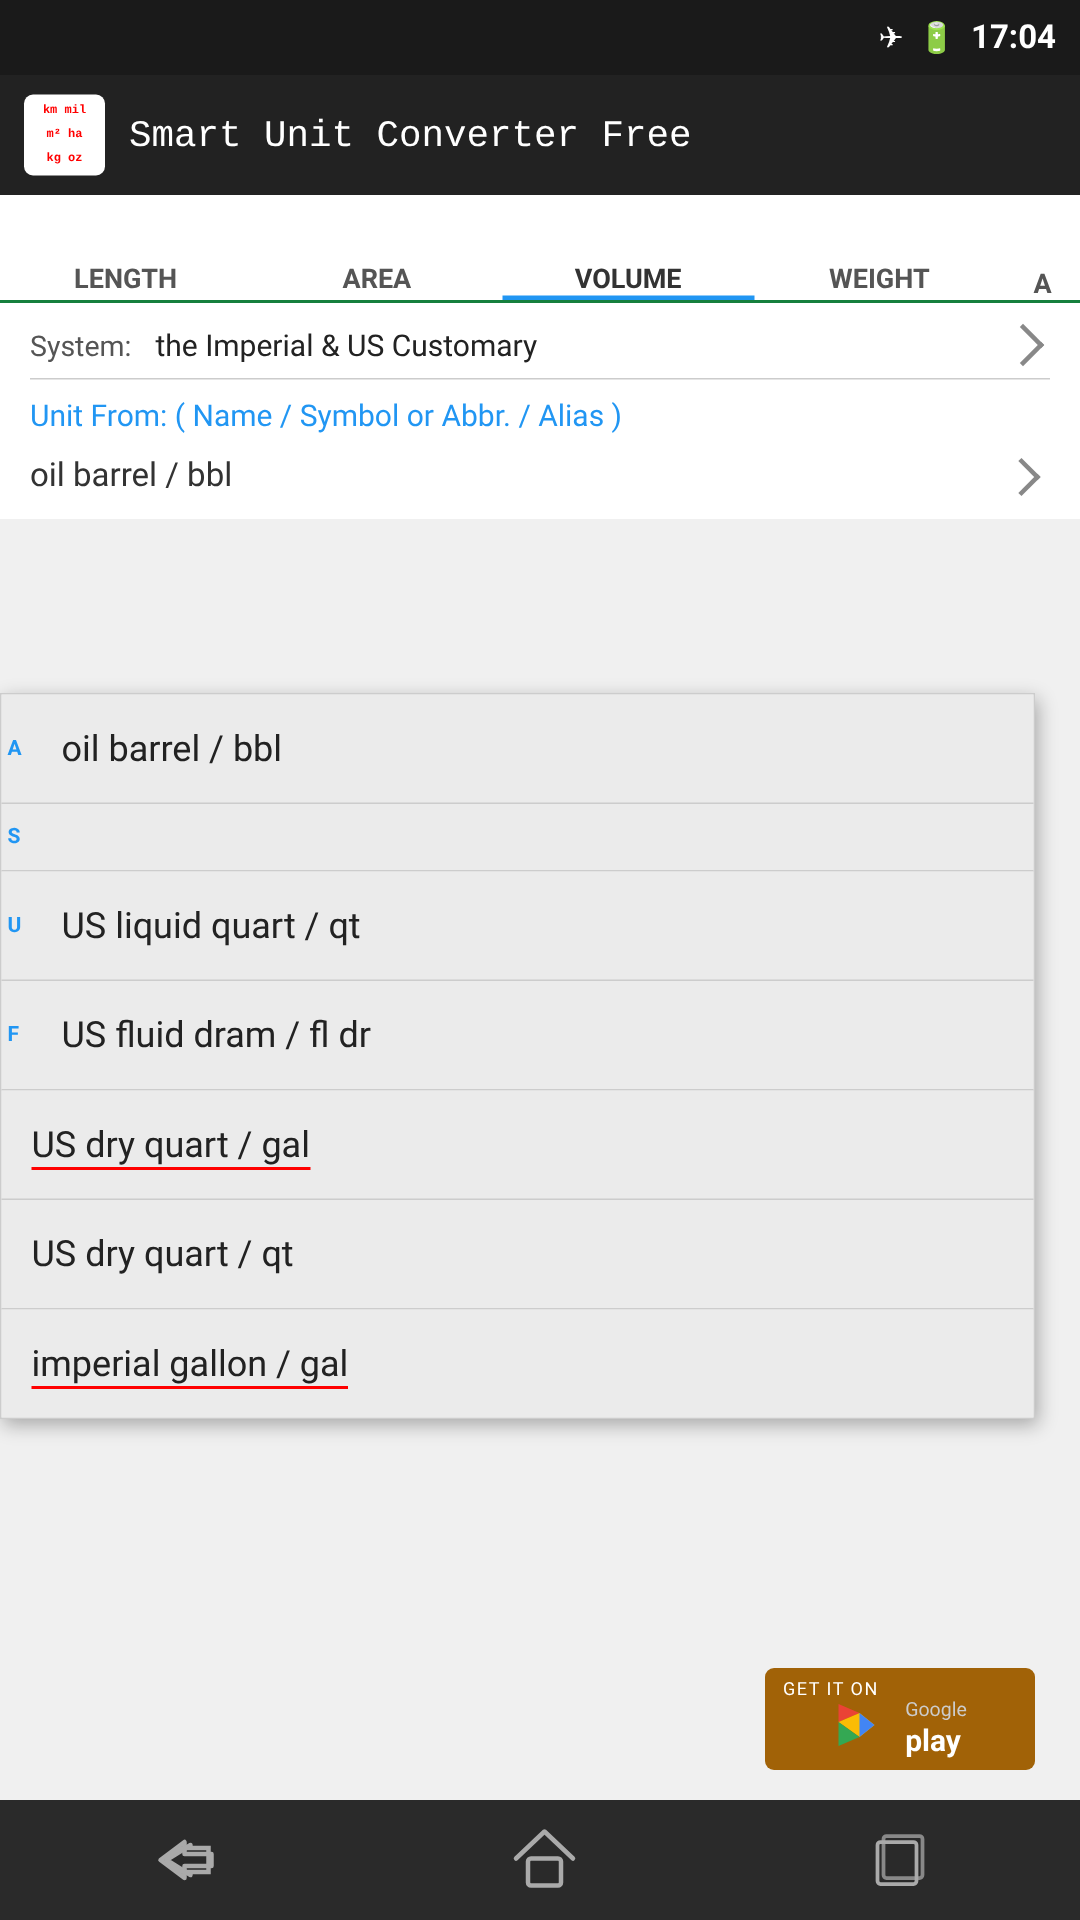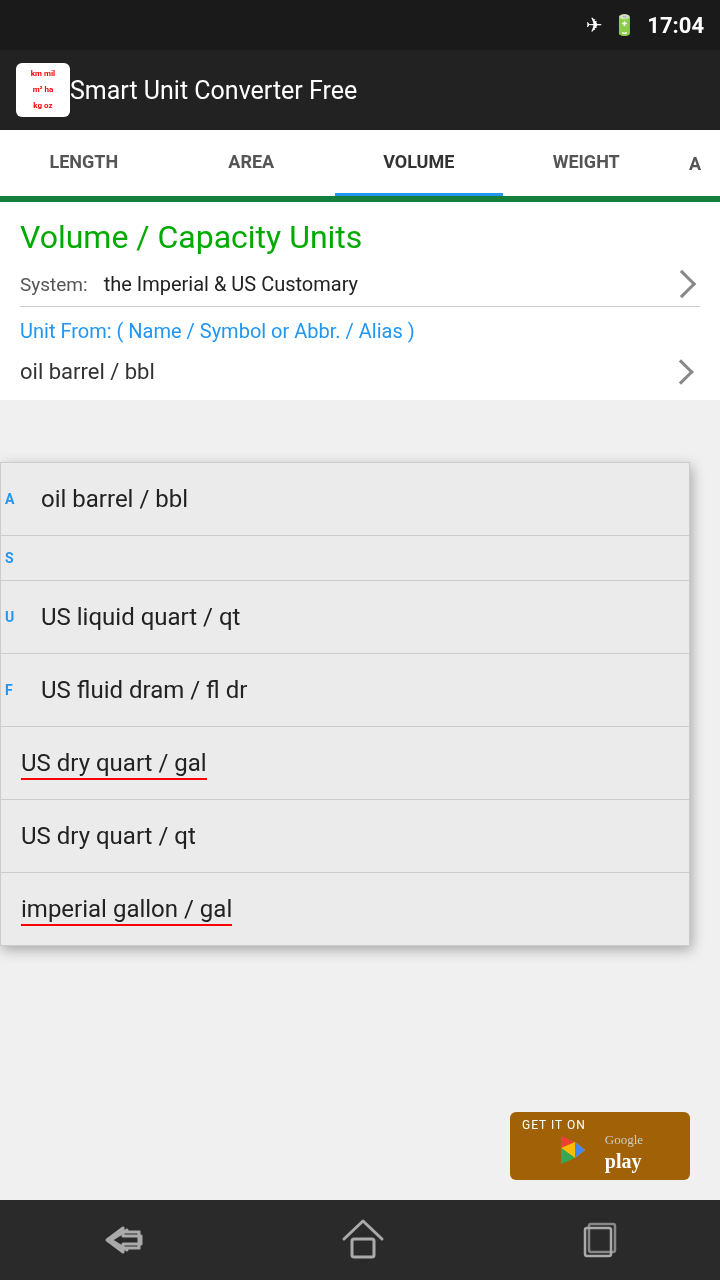--- a/index.html
+++ b/index.html
@@ -34,21 +34,22 @@
     }
 
     
     #app-bar {
       width: 720px;
       height: 80px;
       background: #222222;
       display: flex;
       align-items: center;
       padding: 0 16px;
-      gap: 0;
+      gap: 16px;
+      font-family: Liberation Mono, monospace;
     }
     #app-logo {
       width: 54px;
       height: 54px;
       background: white;
       border-radius: 6px;
       display: flex;
       flex-wrap: wrap;
       align-items: center;
       justify-content: center;
@@ -68,21 +69,22 @@
       font-size: 25px;
       font-weight: 400;
     }
 
     
     #tabs {
       width: 720px;
       height: 72px;
       background: white;
       display: flex;
-      border-bottom: 6px solid #15803d;
+      border-bottom: 2px solid #15803d;
+      align-items: flex-end;
     }
     .tab {
       flex: 1;
       display: flex;
       align-items: center;
       justify-content: center;
       font-size: 18px;
       font-weight: bold;
       color: #555;
       border-bottom: 3px solid transparent;
@@ -215,21 +217,20 @@
       font-size: 12px;
       color: white;
       letter-spacing: 1px;
       text-transform: uppercase;
       align-self: flex-start;
     }
     #gp-bottom {
       display: flex;
       align-items: center;
       gap: 16px;
-      font-family: Liberation Serif, serif;
     }
     #gp-play-icon {
       font-size: 28px;
     }
     #gp-text {
       font-size: 22px;
       color: white;
       font-weight: 400;
     }
     #gp-text span {
@@ -279,21 +280,20 @@
 
 <div id="tabs">
   <div class="tab">LENGTH</div>
   <div class="tab">AREA</div>
   <div class="tab active">VOLUME</div>
   <div class="tab">WEIGHT</div>
   <div class="tab-more">A</div>
 </div>
 
 <div id="content">
-  <div id="page-heading">Volume / Capacity Units</div>
   <div id="system-row">
     <span id="system-label">System:</span>
     <span id="system-value">the Imperial &amp; US Customary</span>
     <div id="chevron-right"></div>
   </div>
   <div id="unit-from-label">Unit From: ( Name / Symbol or Abbr. / Alias )</div>
   <div id="selected-unit">
     <span>oil barrel / bbl</span>
     <div id="selected-chevron"></div>
   </div>

